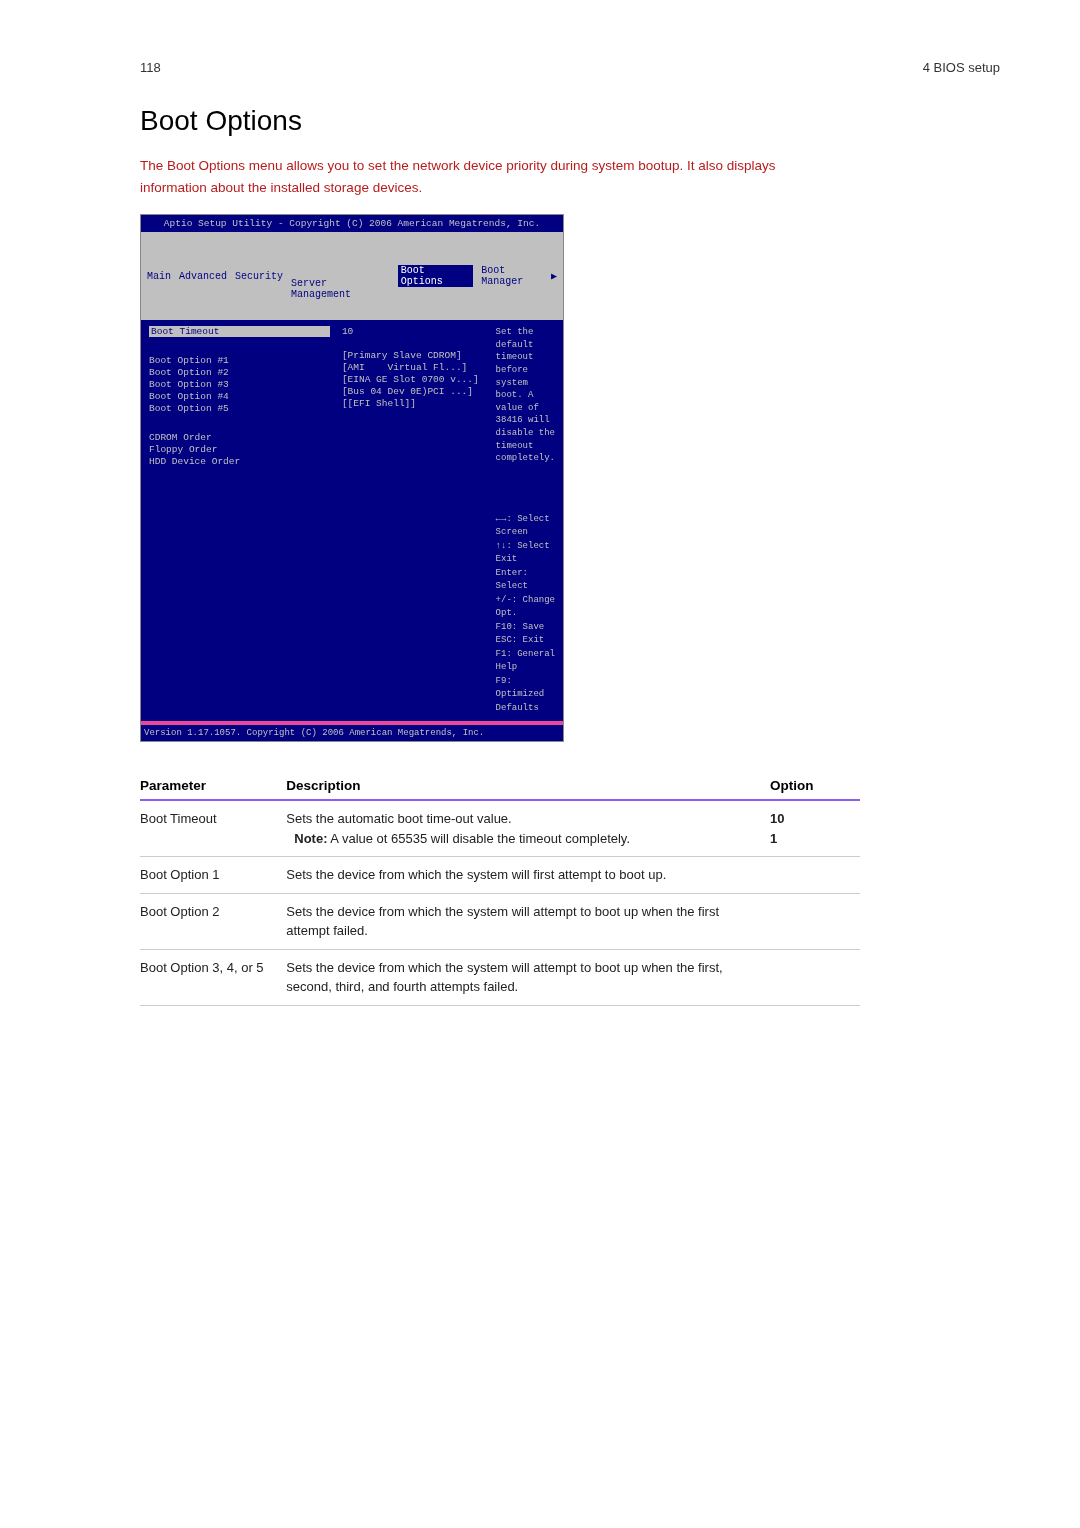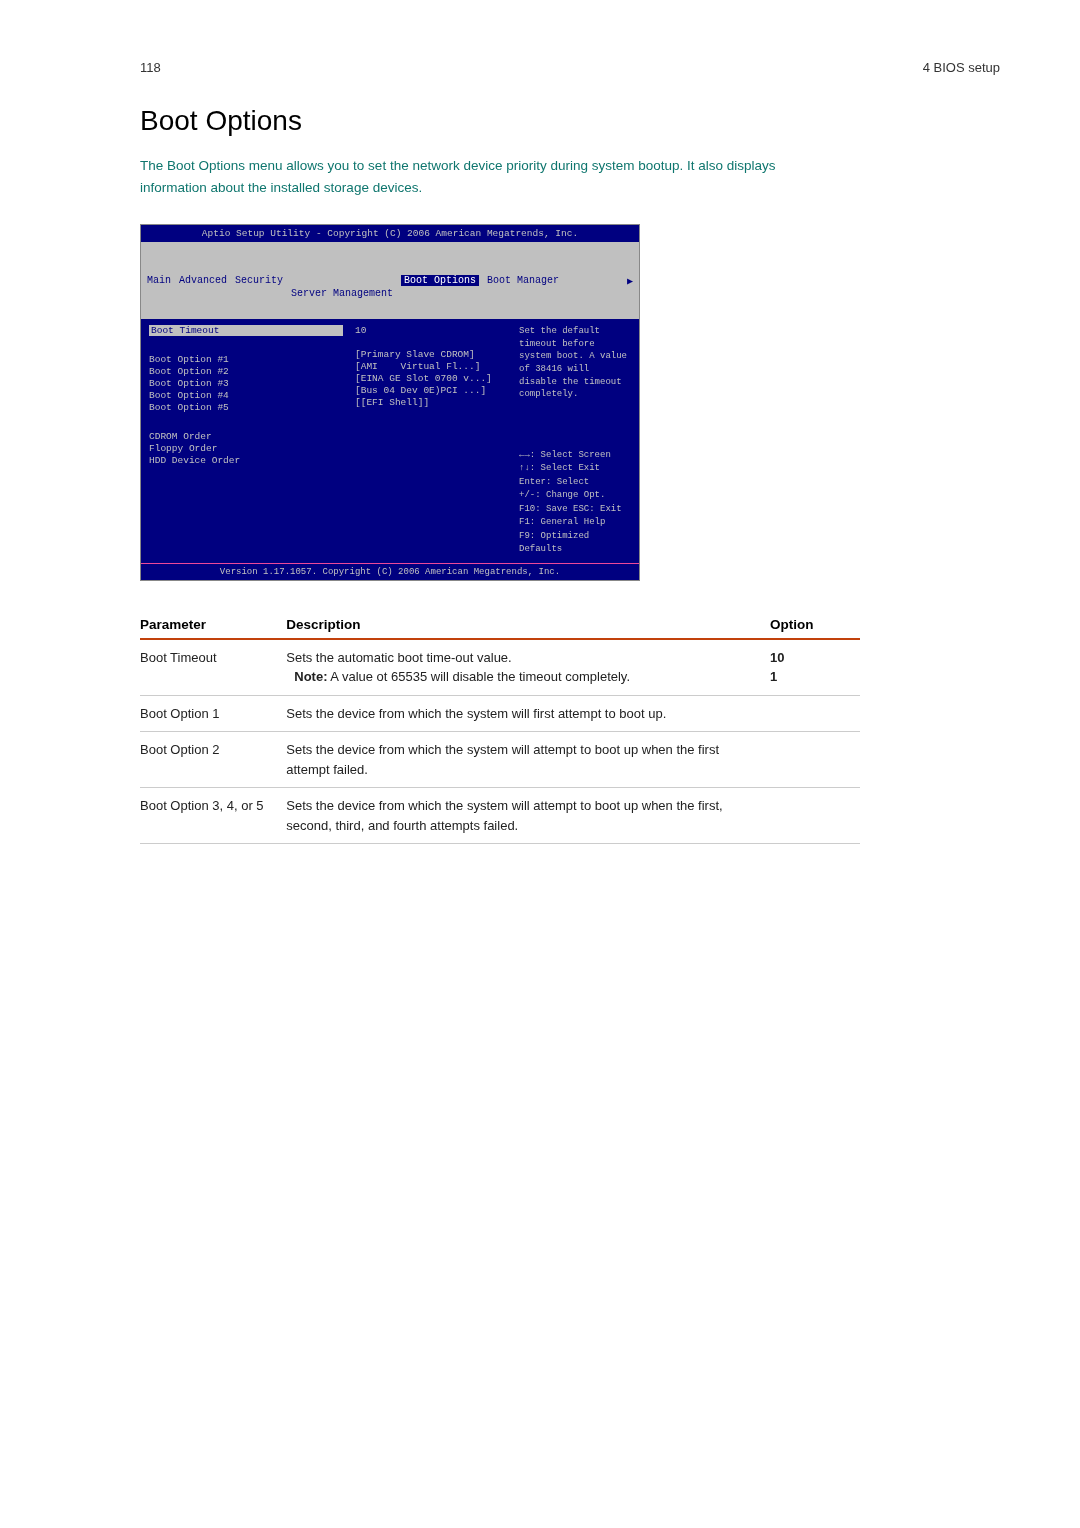--- a/index.html
+++ b/index.html
@@ -36,28 +36,28 @@
     .section-title {
       font-size: 28px;
       font-weight: normal;
       color: #000;
       margin-bottom: 18px;
     }
 
     .intro-text {
       font-size: 13.5px;
       line-height: 1.6;
-      color: #0f766e;
-      margin-bottom: 26px;
+      color: #b91c1c;
+      margin-bottom: 16px;
       max-width: 680px;
     }
 
     
     .bios-screenshot {
-      width: 500px;
+      width: 424px;
       border: 1px solid #888;
       background: #f9a8d4;
       margin-bottom: 30px;
       font-family: 'Courier New', Courier, monospace;
       font-size: 10px;
     }
 
     .bios-title-bar {
       background: #000080;
       color: #c0c0c0;
@@ -138,36 +138,35 @@
 
     .bios-key-help {
       color: #c0c0c0;
       font-size: 9px;
       line-height: 1.5;
     }
 
     .bios-footer {
       background: #000080;
       color: #c0c0c0;
-      text-align: center;
       padding: 3px;
       font-size: 9px;
-      border-top: 1px solid #ec4899;
+      border-top: 4px solid #ec4899;
     }
 
     
     .params-table {
       width: 100%;
       border-collapse: collapse;
       font-size: 13px;
       max-width: 720px;
     }
 
     .params-table thead tr {
-      border-bottom: 2px solid #c2410c;
+      border-bottom: 2px solid #8b5cf6;
     }
 
     .params-table th {
       text-align: left;
       font-weight: bold;
       padding: 6px 10px 6px 0;
       font-size: 13.5px;
     }
 
     .params-table th:last-child {

